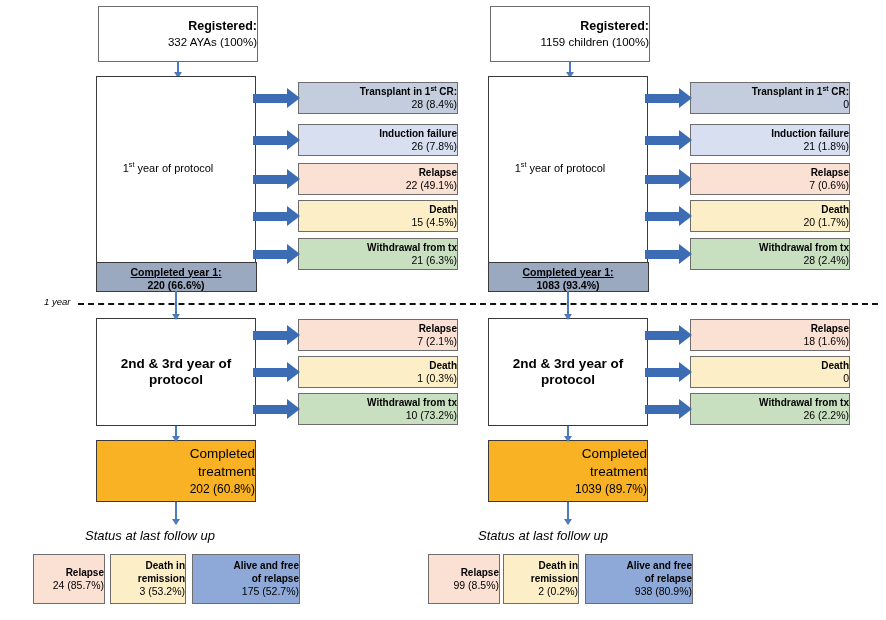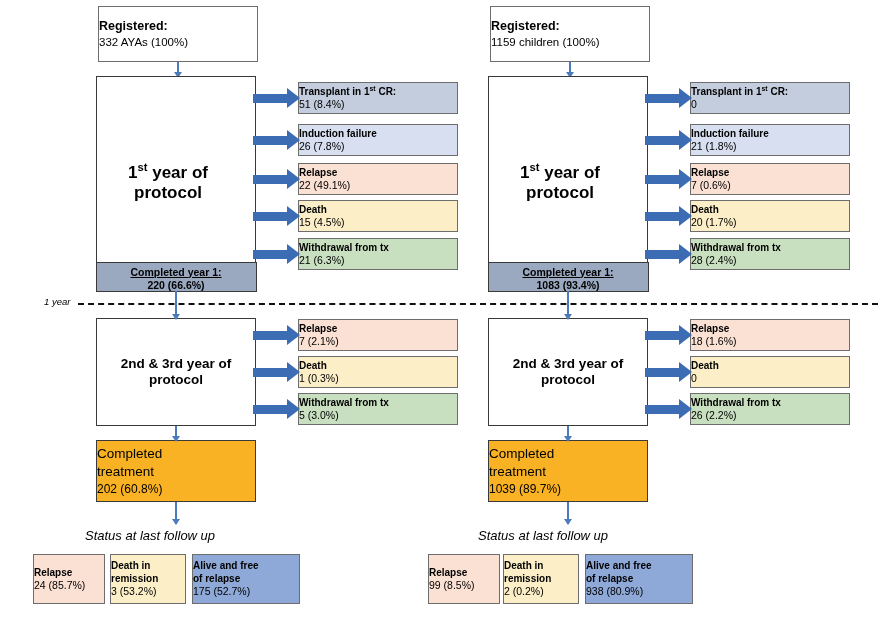--- a/index.html
+++ b/index.html
@@ -12,21 +12,21 @@
   }
   #canvas{position:relative;width:886px;height:620px;}
 
   
   .box{
     position:absolute;
     box-sizing:border-box;
     border:1.4px solid #6d6d6d;
     display:flex;
     flex-direction:column;
-    align-items:flex-start;
+    align-items:flex-end;
     justify-content:center;
     text-align:center;
     line-height:1.22;
     background:#fff;
   }
   .box .ttl{font-weight:bold;}
   .box .val{font-weight:normal;}
 
   
   .registered{font-size:11.5px;}
@@ -37,22 +37,22 @@
     border:1.5px solid #3a3a3a;
     justify-content:center;
     font-size:13.5px;
     font-weight:bold;
   }
   .protocol.withfoot{justify-content:flex-start;}
   .protocol .centerlbl{
     position:absolute;
     left:0;right:16px;
     text-align:center;
-    font-size:17px;
-    font-weight:bold;
+    font-size:11px;
+    font-weight:normal;
   }
   .footer{
     position:absolute;
     left:-1.5px;right:-1.5px;bottom:-1.5px;
     box-sizing:border-box;
     background:#9aa8c0;
     border:1.5px solid #3a3a3a;
     font-size:10.5px;
     padding:3px 0 4px 0;
     line-height:1.25;
@@ -154,21 +154,21 @@
     </div>
     <div class="box protocol withfoot" style="left: 96px; top: 76px; width: 160px; height: 215px;">
       <div class="centerlbl" style="top: 83.5px;"><span>1</span><sup style="font-size: 0.66em;">st</sup><span> year of protocol</span></div>
       <div class="footer" style="background: rgb(154, 168, 192); height: 30px;">
         <div class="ttl">Completed year 1:</div>
         <div class="val">220 (66.6%)</div>
       </div>
     </div>
     <div class="box outcome" style="left: 298px; top: 82px; width: 160px; height: 32px; background: rgb(196, 205, 221);">
       <div class="ttl"><span>Transplant in 1</span><sup style="font-size: 0.68em;">st</sup><span> CR:</span></div>
-      <div class="val">51 (8.4%)</div>
+      <div class="val">28 (8.4%)</div>
     </div>
     <div class="harrow" style="left: 253px; top: 93.5px; width: 47px;">
       <div class="bar" style="width: 35px; background: rgb(59, 108, 180);"></div>
       <div class="tip" style="border-left-color: rgb(59, 108, 180);"></div>
     </div>
     <div class="box outcome" style="left: 298px; top: 124px; width: 160px; height: 32px; background: rgb(215, 223, 240);">
       <div class="ttl"><span>Induction failure</span></div>
       <div class="val">26 (7.8%)</div>
     </div>
     <div class="harrow" style="left: 253px; top: 135.5px; width: 47px;">
@@ -217,21 +217,21 @@
     <div class="box outcome" style="left: 298px; top: 356px; width: 160px; height: 32px; background: rgb(252, 239, 199);">
       <div class="ttl">Death</div>
       <div class="val">1 (0.3%)</div>
     </div>
     <div class="harrow" style="left: 253px; top: 367.5px; width: 47px;">
       <div class="bar" style="width: 35px; background: rgb(59, 108, 180);"></div>
       <div class="tip" style="border-left-color: rgb(59, 108, 180);"></div>
     </div>
     <div class="box outcome" style="left: 298px; top: 393px; width: 160px; height: 32px; background: rgb(200, 224, 192);">
       <div class="ttl">Withdrawal from tx</div>
-      <div class="val">5 (3.0%)</div>
+      <div class="val">10 (73.2%)</div>
     </div>
     <div class="harrow" style="left: 253px; top: 404.5px; width: 47px;">
       <div class="bar" style="width: 35px; background: rgb(59, 108, 180);"></div>
       <div class="tip" style="border-left-color: rgb(59, 108, 180);"></div>
     </div>
     <div class="box completed" style="left: 96px; top: 440px; width: 160px; height: 62px; background: rgb(248, 178, 35);">
       <div class="ttl">Completed</div>
       <div class="ttl">treatment</div>
       <div class="val">202 (60.8%)</div>
     </div>

